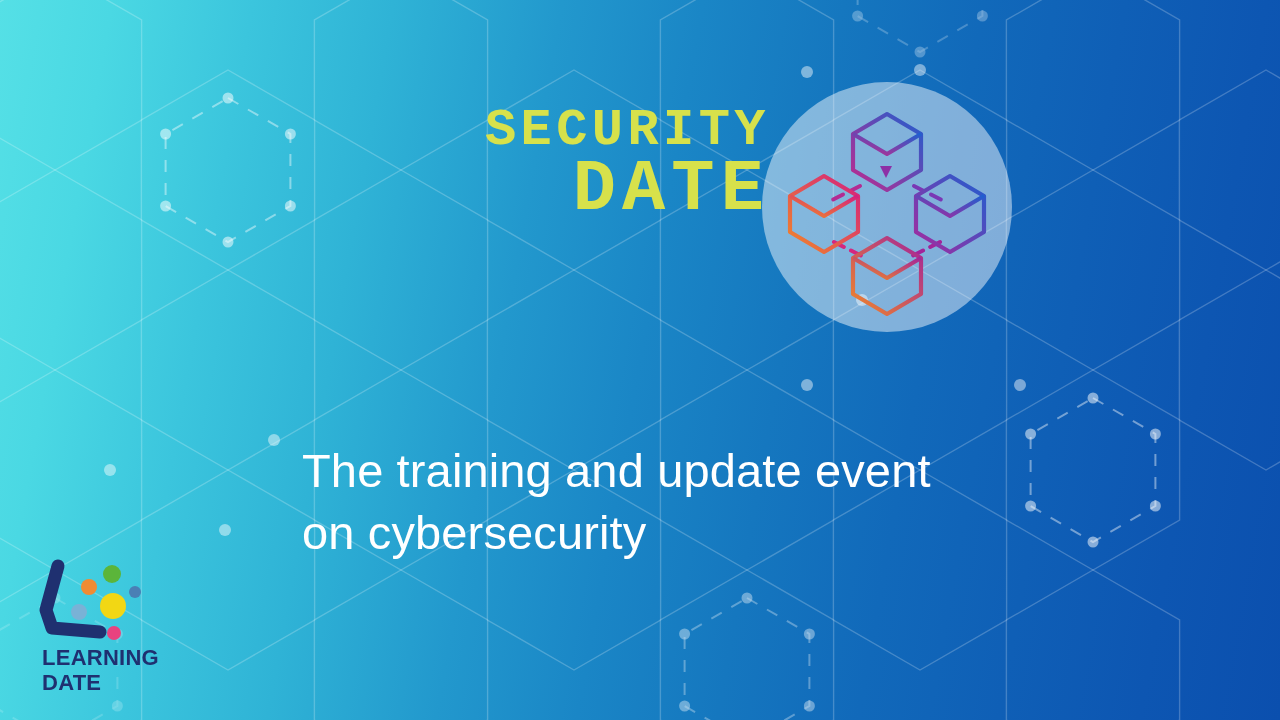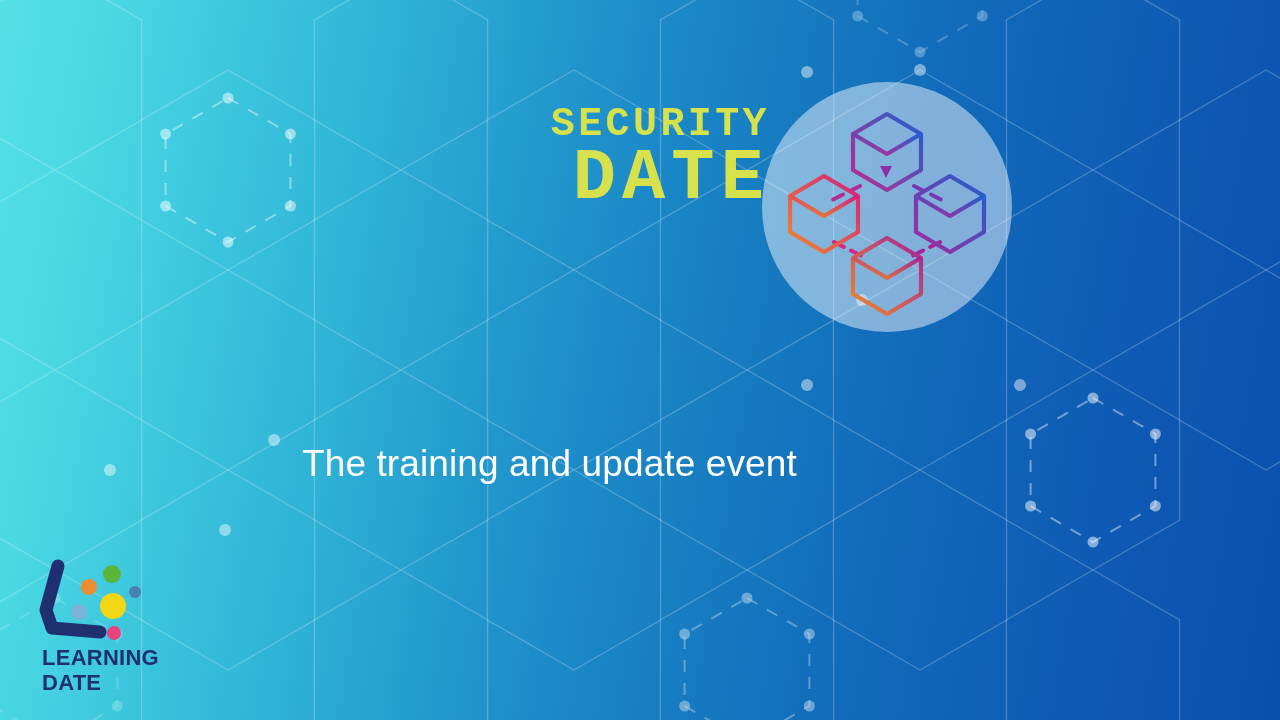--- a/index.html
+++ b/index.html
@@ -43,21 +43,21 @@
   }
   .techno-line {
     display: block;
     color: #d7e14b;
     font-family: "Liberation Mono", "DejaVu Sans Mono", monospace;
     font-weight: bold;
     letter-spacing: 0.085em;
     line-height: 0.97;
     white-space: nowrap;
   }
-  #title-line-1 { font-size: 40px; font-family: Liberation Mono, monospace; }
+  #title-line-1 { font-size: 52px; font-family: Liberation Mono, monospace; }
   #title-line-2 { font-size: 72px; margin-top: 0; }
 
   
   #emblem {
     position: absolute;
     left: 762px;
     top: 82px;
     width: 250px;
     height: 250px;
   }
@@ -72,21 +72,21 @@
     inset: 0;
   }
 
   
   #subtitle {
     position: absolute;
     left: 302px;
     top: 440px;
     width: 760px;
     color: #ffffff;
-    font-size: 37px;
+    font-size: 47px;
     line-height: 1.32;
     font-weight: 400;
     letter-spacing: 0.003em;
   }
   #subtitle .sub-line { display: block; }
 
   
   #garr-logo {
     position: absolute;
     left: 38px;
@@ -230,20 +230,21 @@
 
       <use href="#cubeWire" x="125" y="66" stroke="url(#gTop)"></use>
       <use href="#cubeWire" x="62" y="128" stroke="url(#gLeft)"></use>
       <use href="#cubeWire" x="188" y="128" stroke="url(#gRight)"></use>
       <use href="#cubeWire" x="125" y="190" stroke="url(#gBot)"></use>
     </svg>
   </div>
 
   <div id="subtitle">
     <span class="sub-line">The training and update event</span>
+    <span class="sub-line">on cybersecurity</span>
   </div>
 
   <div id="garr-logo">
     <svg id="garr-mark" viewBox="0 0 150 90">
       <path d="M20,8 L8,52 L14,70 L62,74" fill="none" stroke="#1f3070" stroke-width="13" stroke-linecap="round" stroke-linejoin="round"></path>
       <circle cx="74" cy="16" r="9" fill="#5bb53a"></circle>
       <circle cx="51" cy="29" r="8" fill="#ef8b33"></circle>
       <circle cx="97" cy="34" r="6" fill="#4a7fb5"></circle>
       <circle cx="75" cy="48" r="13" fill="#f2d714"></circle>
       <circle cx="41" cy="54" r="8" fill="#79b2d6"></circle>

